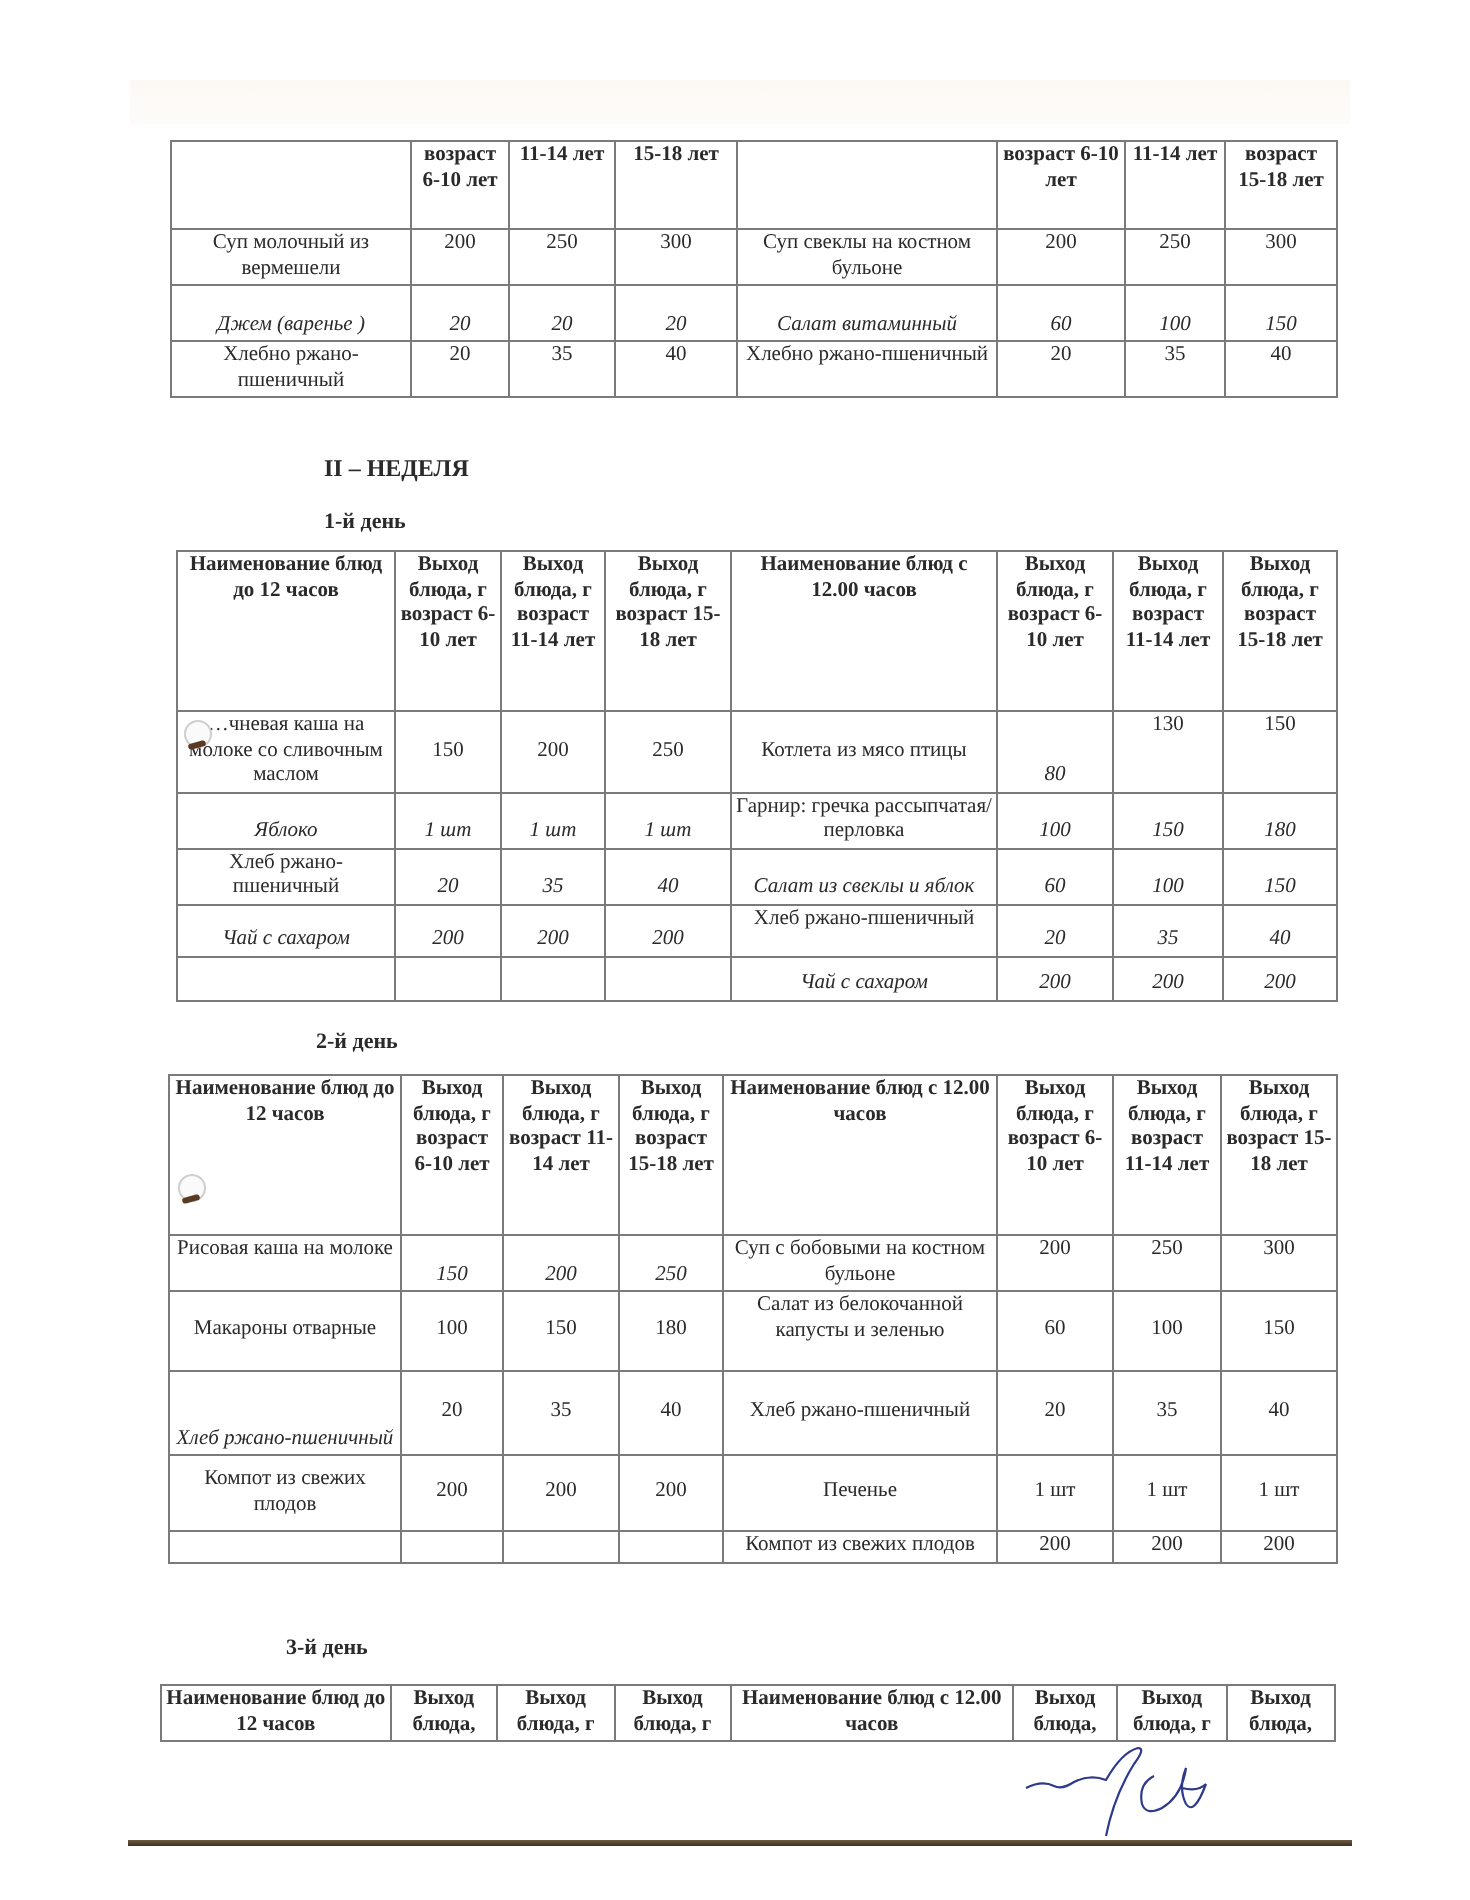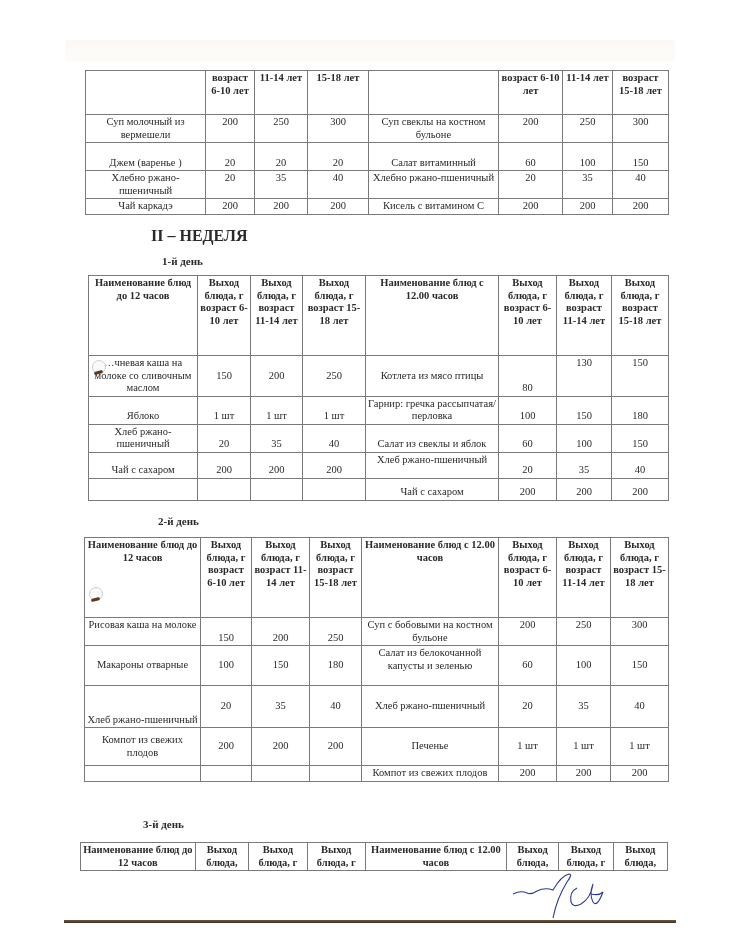--- a/index.html
+++ b/index.html
@@ -10,21 +10,21 @@
   .page-shade {
     position: absolute; left: 65px; top: 40px; width: 610px; height: 22px;
     background: linear-gradient(#fbf7f2, #fdfbf8); opacity: .8;
   }
   table { border-collapse: collapse; position: absolute; table-layout: fixed; }
   td, th {
     border: 1px solid #7a7a7a; text-align: center; vertical-align: top;
     font-size: 10.5px; line-height: 12.5px; padding: 1px 2px; font-weight: normal;
   }
   th { font-weight: bold; font-size: 10.5px; }
-  .va-b { vertical-align: bottom; }
+  .va-b { vertical-align: bottom; font-style: italic; }
   .va-m { vertical-align: middle; }
   .va-t { vertical-align: top; margin-top: 44px; }
   .heading { position: absolute; font-weight: bold; font-size: 11px; }
   .hole {
     position: absolute; width: 12px; height: 12px; border-radius: 50%;
     border: 1px solid #cfcfcf; background: #fafafa;
   }
   .hole::after {
     content: ""; position: absolute; left: 1px; bottom: -1px; width: 9px; height: 3px;
     background: #5a3a22; border-radius: 2px; transform: rotate(-15deg);
@@ -85,34 +85,24 @@
   <tr style="height:26px">
     <td>Хлебно ржано-пшеничный</td>
     <td>20</td>
     <td>35</td>
     <td>40</td>
     <td>Хлебно ржано-пшеничный</td>
     <td>20</td>
     <td>35</td>
     <td>40</td>
   </tr>
-  <tr style="height:14px">
-    <td>Чай каркадэ</td>
-    <td>200</td>
-    <td>200</td>
-    <td>200</td>
-    <td>Кисель с витамином С</td>
-    <td>200</td>
-    <td>200</td>
-    <td>200</td>
-  </tr>
-</tbody>
-  </table>
-
-<div class="heading" style="left:151px; top:227px; font-size:16px;">II – НЕДЕЛЯ</div>
+</tbody>
+  </table>
+
+<div class="heading" style="left:162px; top:227px; font-size:12px;">II – НЕДЕЛЯ</div>
 <div class="heading" style="left:162px; top:255px;text-align:center;">1-й день</div>
 
 <table style="left:88px; top:275px; width:580px;">
   <colgroup>
     <col style="width:109px">
       <col style="width:53px">
       <col style="width:52px">
       <col style="width:63px">
     <col style="width:133px">
       <col style="width:58px">

